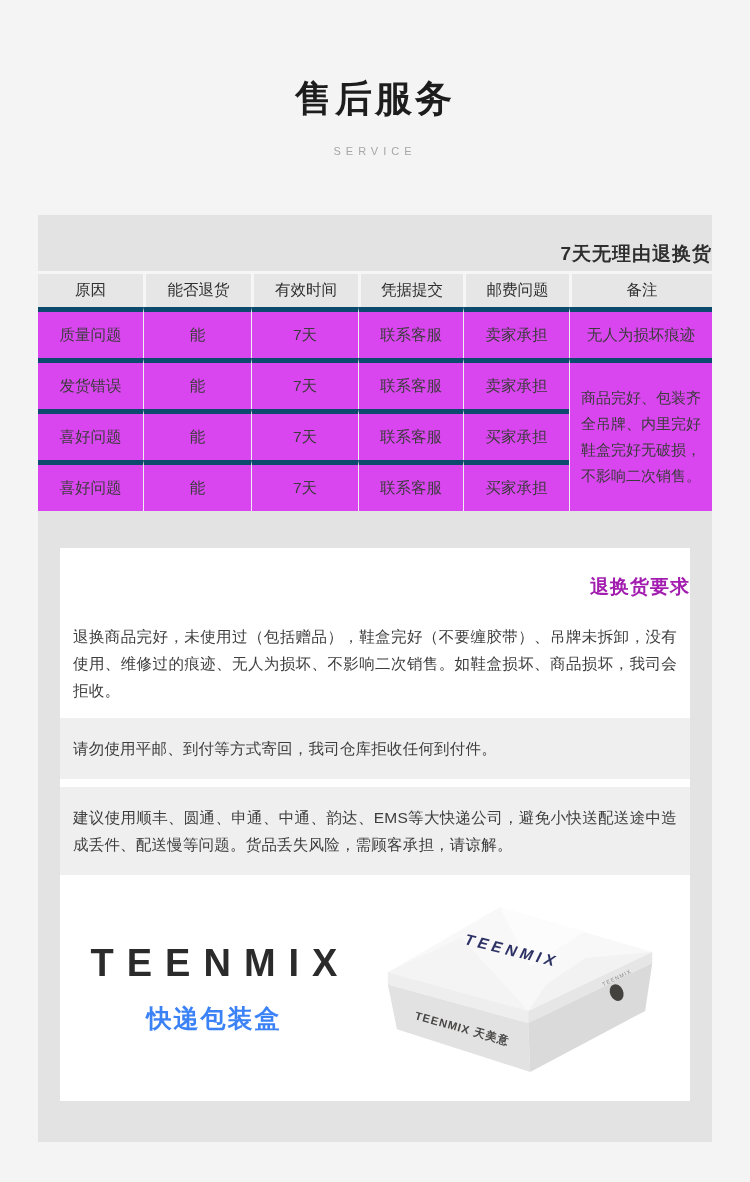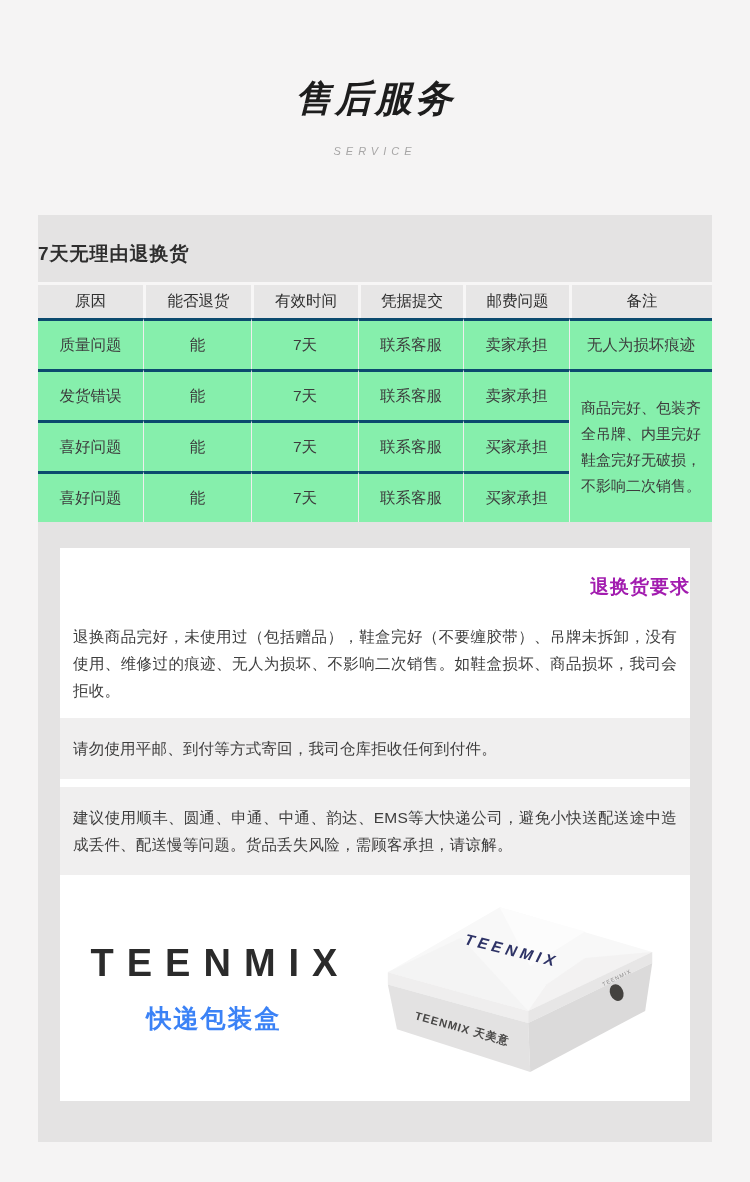--- a/index.html
+++ b/index.html
@@ -6,54 +6,54 @@
   html, body { background: #f5f4f4; }
   body {
     width: 750px; height: 1182px;
     margin: 0 auto;
     position: relative;
     overflow: hidden;
     font-family: "Liberation Sans", "DejaVu Sans", sans-serif;
     color: #3f3f3f;
   }
   
-  .page-header { padding-top: 74px; text-align: center; font-style: italic; }
+  .page-header { padding-top: 74px; text-align: center; }
   .page-title {
     font-size: 37px; font-weight: bold; color: #1d1d1d;
     letter-spacing: 3px;
   }
   .page-subtitle {
     margin-top: 21px; font-size: 11px; color: #a7a6a6;
     letter-spacing: 5px;
   }
   
   .panel {
     position: absolute; left: 38px; top: 215px;
     width: 674px; height: 927px;
     background: #e4e3e3;
   }
   .panel-title {
-    height: 67px; line-height: 78px; text-align: left;
+    height: 56px; line-height: 78px; text-align: right;
     font-size: 19px; font-weight: bold; color: #2e2e2e;
     letter-spacing: 1px;
   }
   
   table.policy {
     width: 674px; border-collapse: separate; border-spacing: 0;
     table-layout: fixed; font-size: 15.5px;
   }
   table.policy th {
     background: #e7e6e6; height: 36px;
     font-weight: normal; color: #2f2f2f; text-align: center;
     border-top: 3px solid #f7f6f6;
   }
   table.policy th + th { border-left: 3px solid #f7f6f6; }
   table.policy td {
-    background: #86efac; height: 51px; text-align: center;
-    color: #3c3c3c; border-top: 3px solid #0c4a6e;
+    background: #d946ef; height: 51px; text-align: center;
+    color: #3c3c3c; border-top: 5px solid #0c4a6e;
   }
   table.policy td + td { border-left: 1px solid #efeeee; }
   td.remark-merged {
     text-align: left; padding: 6px 10px;
     line-height: 26px; vertical-align: middle; font-size: 15px;
   }
   
   .card {
     position: absolute; left: 22px; top: 333px;
     width: 630px; height: 553px; background: #ffffff;

